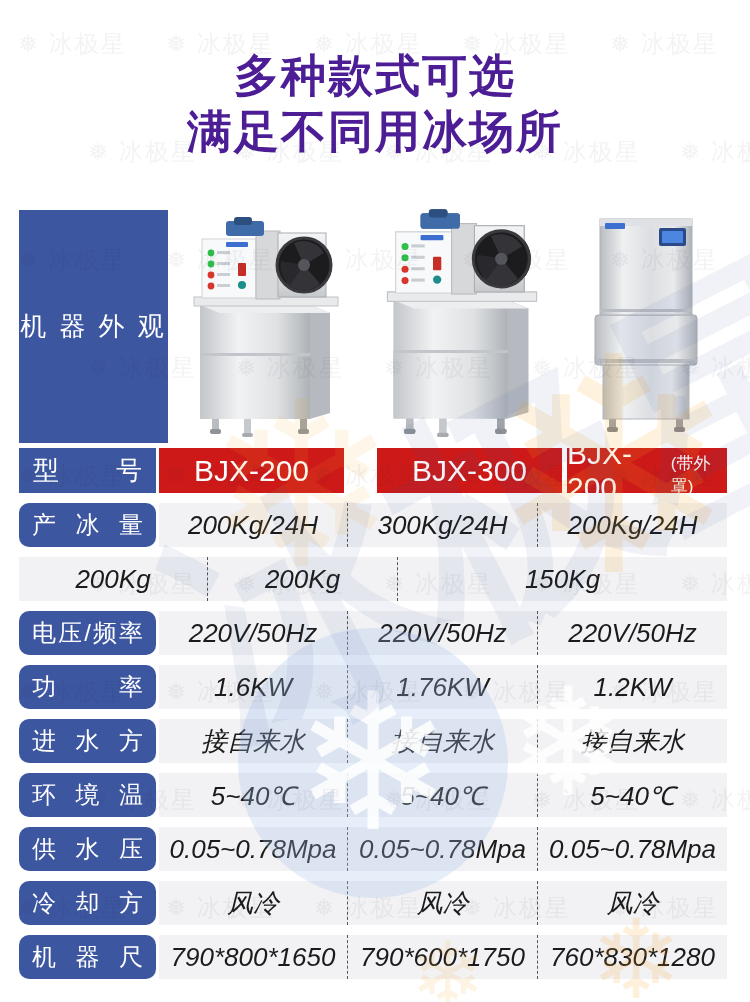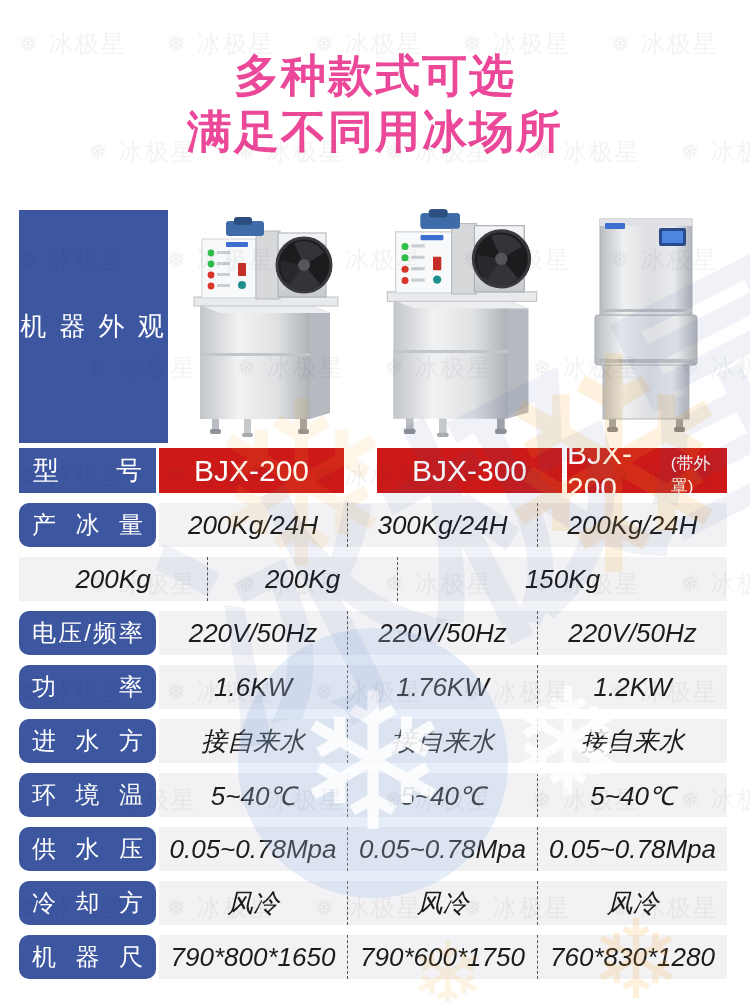--- a/index.html
+++ b/index.html
@@ -5,21 +5,21 @@
   * { margin:0; padding:0; box-sizing:border-box; }
   html,body { background:#ffffff; }
   body { font-family:"Liberation Sans", sans-serif; }
   .page {
     position:relative; width:750px; height:1002px; margin:0 auto;
     background:#ffffff; overflow:hidden;
   }
   
   .title {
     position:absolute; top:48px; left:0; width:750px;
-    text-align:center; color:#ec4899; font-weight:800;
+    text-align:center; color:#4c1d95; font-weight:800;
     font-size:45px; line-height:1.24; letter-spacing:2px;
   }
   
   .spec-table { position:absolute; left:19px; top:210px; width:708px; }
   .blue-cell { background:#3d56a0; color:#ffffff; }
   .appearance-row { display:flex; height:233px; }
   .appearance-label {
     width:149px; height:233px; display:flex; align-items:center; justify-content:center;
     font-size:26px; letter-spacing:3px; text-align:center;
   }

